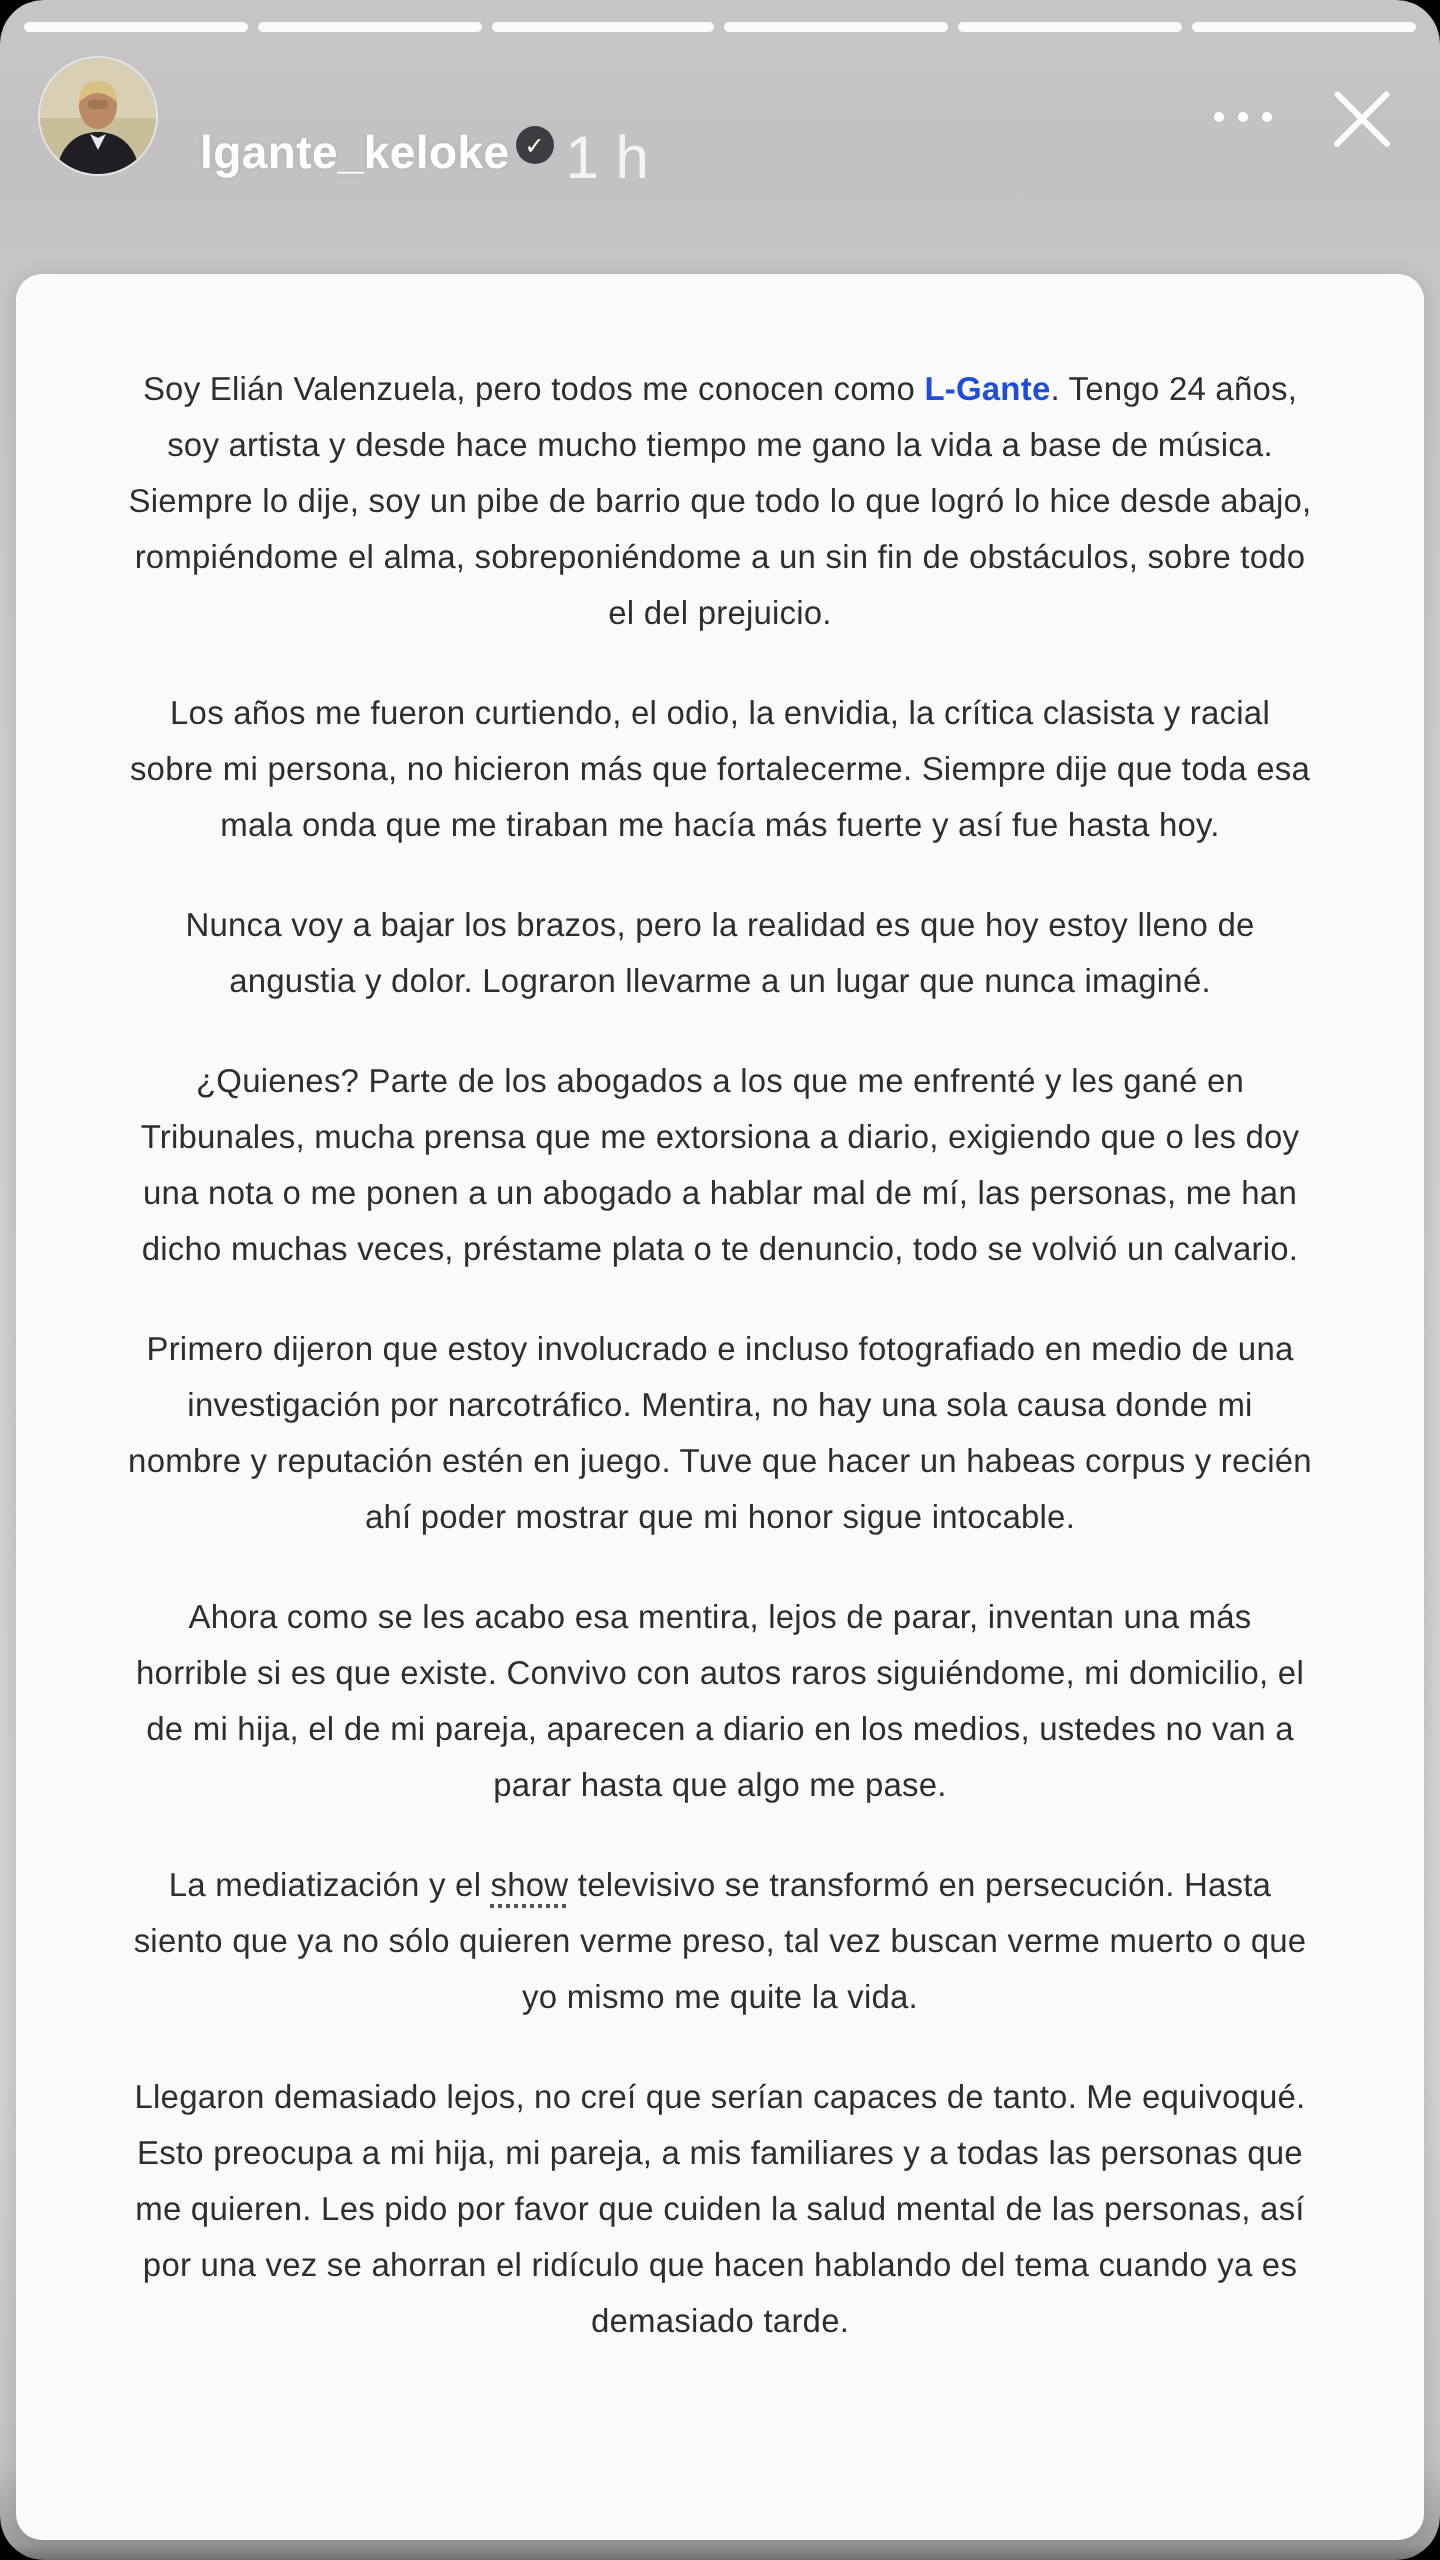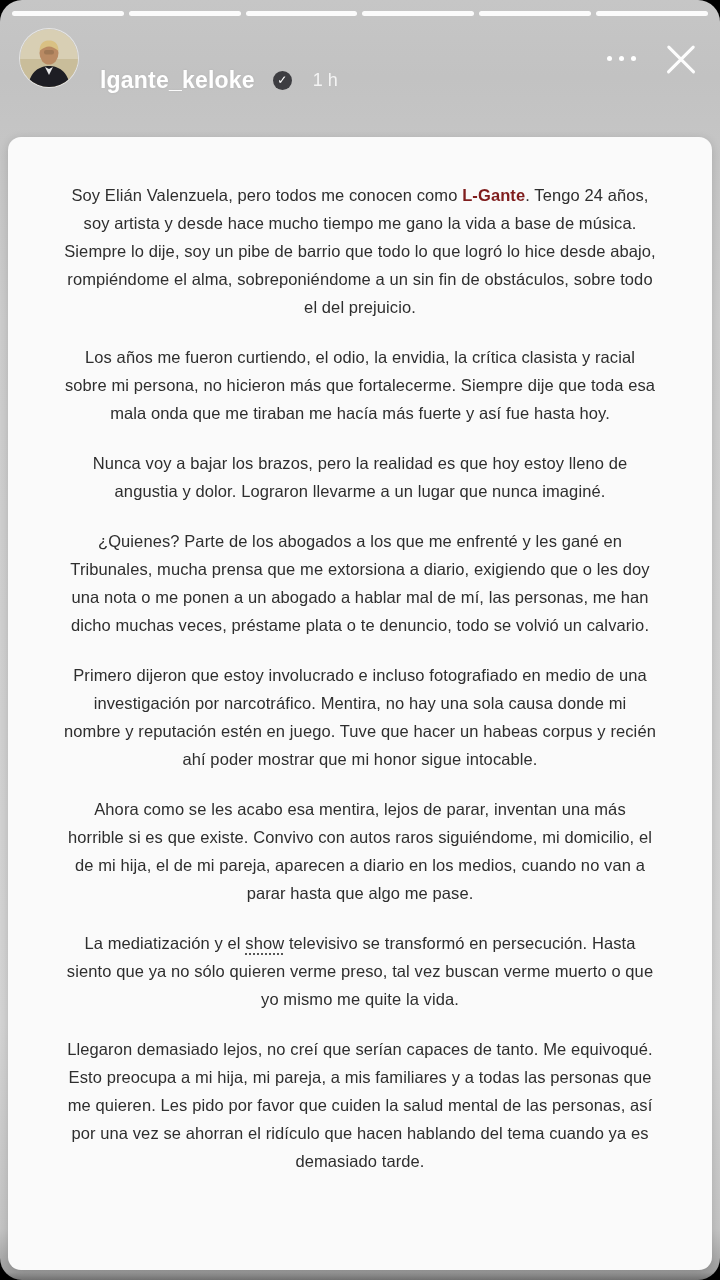--- a/index.html
+++ b/index.html
@@ -11,48 +11,48 @@
   }
   
   .progress{position:absolute;top:11px;left:12px;right:12px;height:5px;display:flex;gap:5px;}
   .progress .seg{flex:1;height:5px;border-radius:3px;background:rgba(255,255,255,0.93);}
   
   .header{position:absolute;top:26px;left:0;right:0;height:64px;display:flex;align-items:center;}
   .avatar{
     width:58px;height:58px;border-radius:50%;margin-left:20px;flex:0 0 auto;
     overflow:hidden;box-shadow:0 0 0 1px rgba(255,255,255,0.55);
   }
-  .user{display:flex;align-items:center;margin-left:22px;gap:18px;margin-top:44px;}
+  .user{display:flex;align-items:flex-start;margin-left:22px;gap:3px;margin-top:44px;}
   .username{color:#ffffff;font-weight:bold;font-size:23px;letter-spacing:.2px;text-shadow:0 0 3px rgba(0,0,0,0.08);}
   .badge{
     width:19px;height:19px;border-radius:50%;background:#3d3d41;color:#fff;
     display:flex;align-items:center;justify-content:center;font-size:12px;line-height:1;
   }
-  .timestamp{color:rgba(255,255,255,0.82);font-size:18px;margin-left:3px;}
+  .timestamp{color:rgba(255,255,255,0.82);font-size:30px;margin-left:3px;}
   .header-right{margin-left:auto;display:flex;align-items:center;gap:26px;margin-right:22px;}
   .dots{display:flex;gap:7px;padding:10px 2px;cursor:pointer;}
   .dots i{width:5px;height:5px;border-radius:50%;background:#ffffff;display:block;}
   .close{position:relative;width:34px;height:34px;cursor:pointer;}
   .close:before,.close:after{
     content:"";position:absolute;top:50%;left:-2px;width:38px;height:3.4px;border-radius:2px;background:#fdfdfd;
   }
   .close:before{transform:rotate(45deg);}
   .close:after{transform:rotate(-45deg);}
   
   .card{
     position:absolute;left:8px;right:8px;top:137px;bottom:10px;
     background:#fafafa;border-radius:13px;
     box-shadow:0 2px 10px rgba(0,0,0,0.15);
     padding:44px 56px 0 56px;box-sizing:border-box;overflow:hidden;
   }
   .card p{
     margin:0 0 22px 0;text-align:center;color:#2e2e2e;
     font-size:16.5px;line-height:28px;letter-spacing:0.1px;
   }
-  .card p strong{font-weight:bold;color:#7f1d1d;}
+  .card p strong{font-weight:bold;color:#1d4ed8;}
   .spellcheck{text-decoration:underline dotted #555 2px;text-underline-offset:4px;margin-top:20px;}
   .bottom-edge{position:absolute;left:0;right:0;bottom:0;height:8px;background:linear-gradient(180deg,rgba(0,0,0,0) 0%,rgba(0,0,0,0.25) 100%);}
 </style>
 </head>
 <body>
 
 <div class="screen">
 
   <div class="progress">
     <div class="seg"></div>
@@ -89,19 +89,19 @@
       <div class="close"></div>
     </div>
   </div>
 
   <div class="card">
     <p><span>Soy Elián Valenzuela, pero todos me conocen como </span><strong>L-Gante</strong><span>. Tengo 24 años, soy artista y desde hace mucho tiempo me gano la vida a base de música. Siempre lo dije, soy un pibe de barrio que todo lo que logró lo hice desde abajo, rompiéndome el alma, sobreponiéndome a un sin fin de obstáculos, sobre todo el del prejuicio.</span></p>
     <p>Los años me fueron curtiendo, el odio, la envidia, la crítica clasista y racial sobre mi persona, no hicieron más que fortalecerme. Siempre dije que toda esa mala onda que me tiraban me hacía más fuerte y así fue hasta hoy.</p>
     <p>Nunca voy a bajar los brazos, pero la realidad es que hoy estoy lleno de angustia y dolor. Lograron llevarme a un lugar que nunca imaginé.</p>
     <p>¿Quienes? Parte de los abogados a los que me enfrenté y les gané en Tribunales, mucha prensa que me extorsiona a diario, exigiendo que o les doy una nota o me ponen a un abogado a hablar mal de mí, las personas, me han dicho muchas veces, préstame plata o te denuncio, todo se volvió un calvario.</p>
     <p>Primero dijeron que estoy involucrado e incluso fotografiado en medio de una investigación por narcotráfico. Mentira, no hay una sola causa donde mi nombre y reputación estén en juego. Tuve que hacer un habeas corpus y recién ahí poder mostrar que mi honor sigue intocable.</p>
-    <p>Ahora como se les acabo esa mentira, lejos de parar, inventan una más horrible si es que existe. Convivo con autos raros siguiéndome, mi domicilio, el de mi hija, el de mi pareja, aparecen a diario en los medios, cuando no van a parar hasta que algo me pase.</p>
+    <p>Ahora como se les acabo esa mentira, lejos de parar, inventan una más horrible si es que existe. Convivo con autos raros siguiéndome, mi domicilio, el de mi hija, el de mi pareja, aparecen a diario en los medios, ustedes no van a parar hasta que algo me pase.</p>
     <p><span>La mediatización y el </span><span class="spellcheck">show</span><span> televisivo se transformó en persecución. Hasta siento que ya no sólo quieren verme preso, tal vez buscan verme muerto o que yo mismo me quite la vida.</span></p>
     <p>Llegaron demasiado lejos, no creí que serían capaces de tanto. Me equivoqué. Esto preocupa a mi hija, mi pareja, a mis familiares y a todas las personas que me quieren. Les pido por favor que cuiden la salud mental de las personas, así por una vez se ahorran el ridículo que hacen hablando del tema cuando ya es demasiado tarde.</p>
   </div>
 
   <div class="bottom-edge"></div>
 </div>
 
 </body></html>

